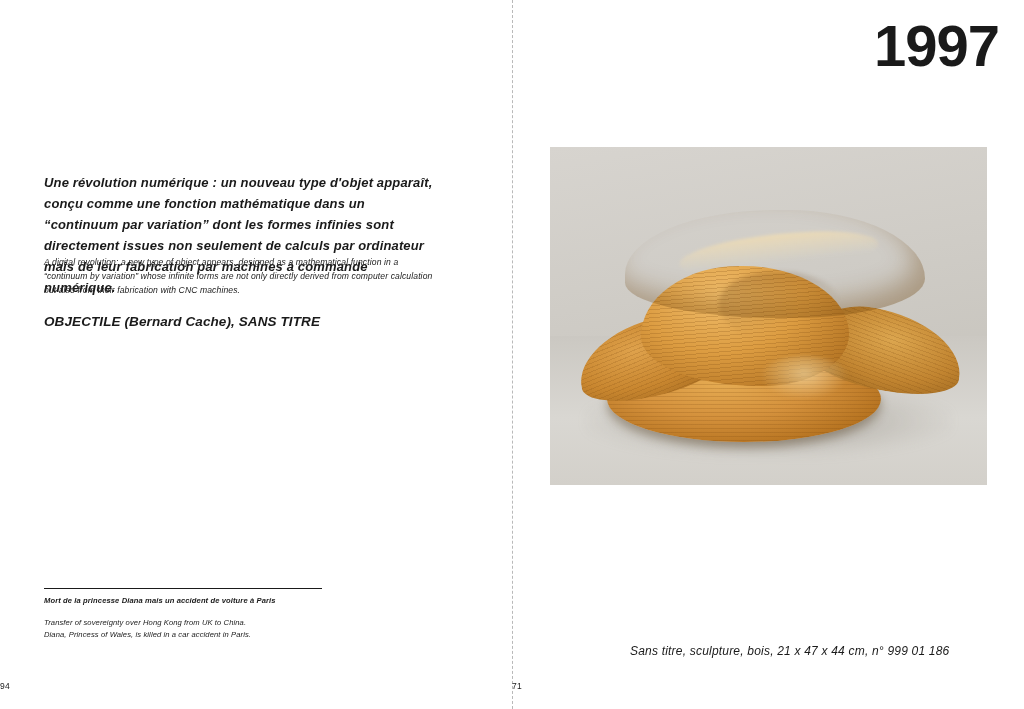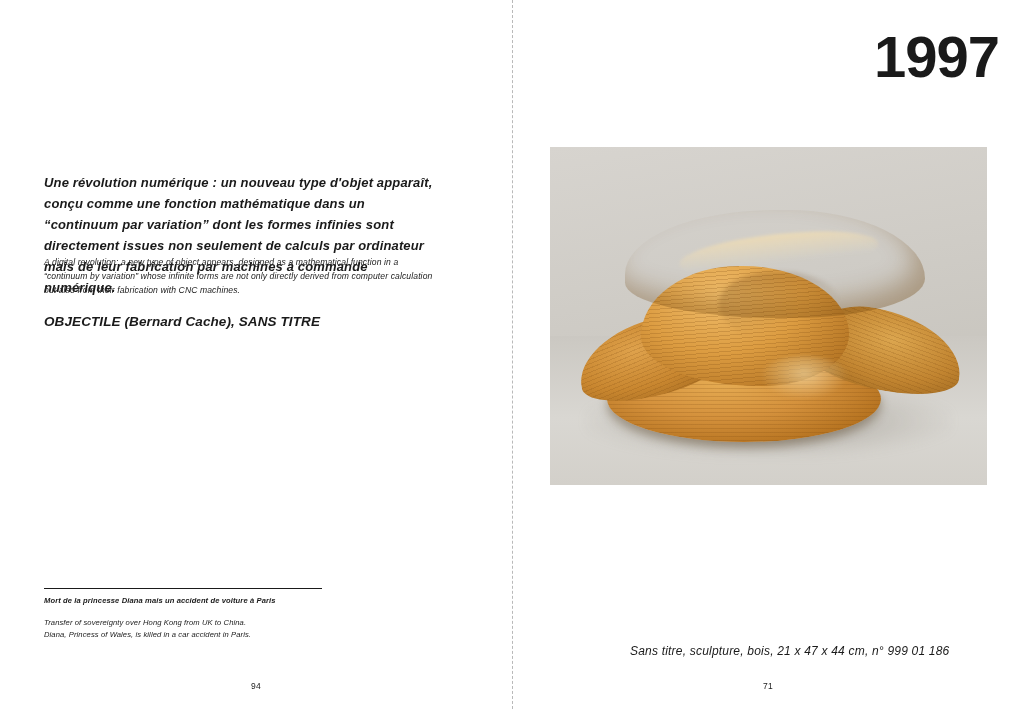--- a/index.html
+++ b/index.html
@@ -39,21 +39,21 @@
   }
   .page-right {
     position: absolute;
     left: 512px; top: 0;
     width: 512px; height: 709px;
   }
 
   .year {
     position: absolute;
     right: 25px;
-    top: 28px;
+    top: 17px;
     font-size: 58px;
     font-weight: bold;
     letter-spacing: -1px;
     line-height: 1;
     font-family: "Liberation Sans", sans-serif;
   }
 
   .intro-fr {
     position: absolute;
     left: 44px;
@@ -112,21 +112,20 @@
     font-size: 7.6px;
     font-style: italic;
     line-height: 1.55;
     letter-spacing: 0.1px;
   }
 
   .folio {
     position: absolute;
     bottom: 18px;
     font-size: 8.5px;
-    text-align: center;
     width: 100%;
     letter-spacing: 0.3px;
   }
 
   
   .photo-frame {
     position: absolute;
     left: 38px;
     top: 147px;
     width: 437px;

